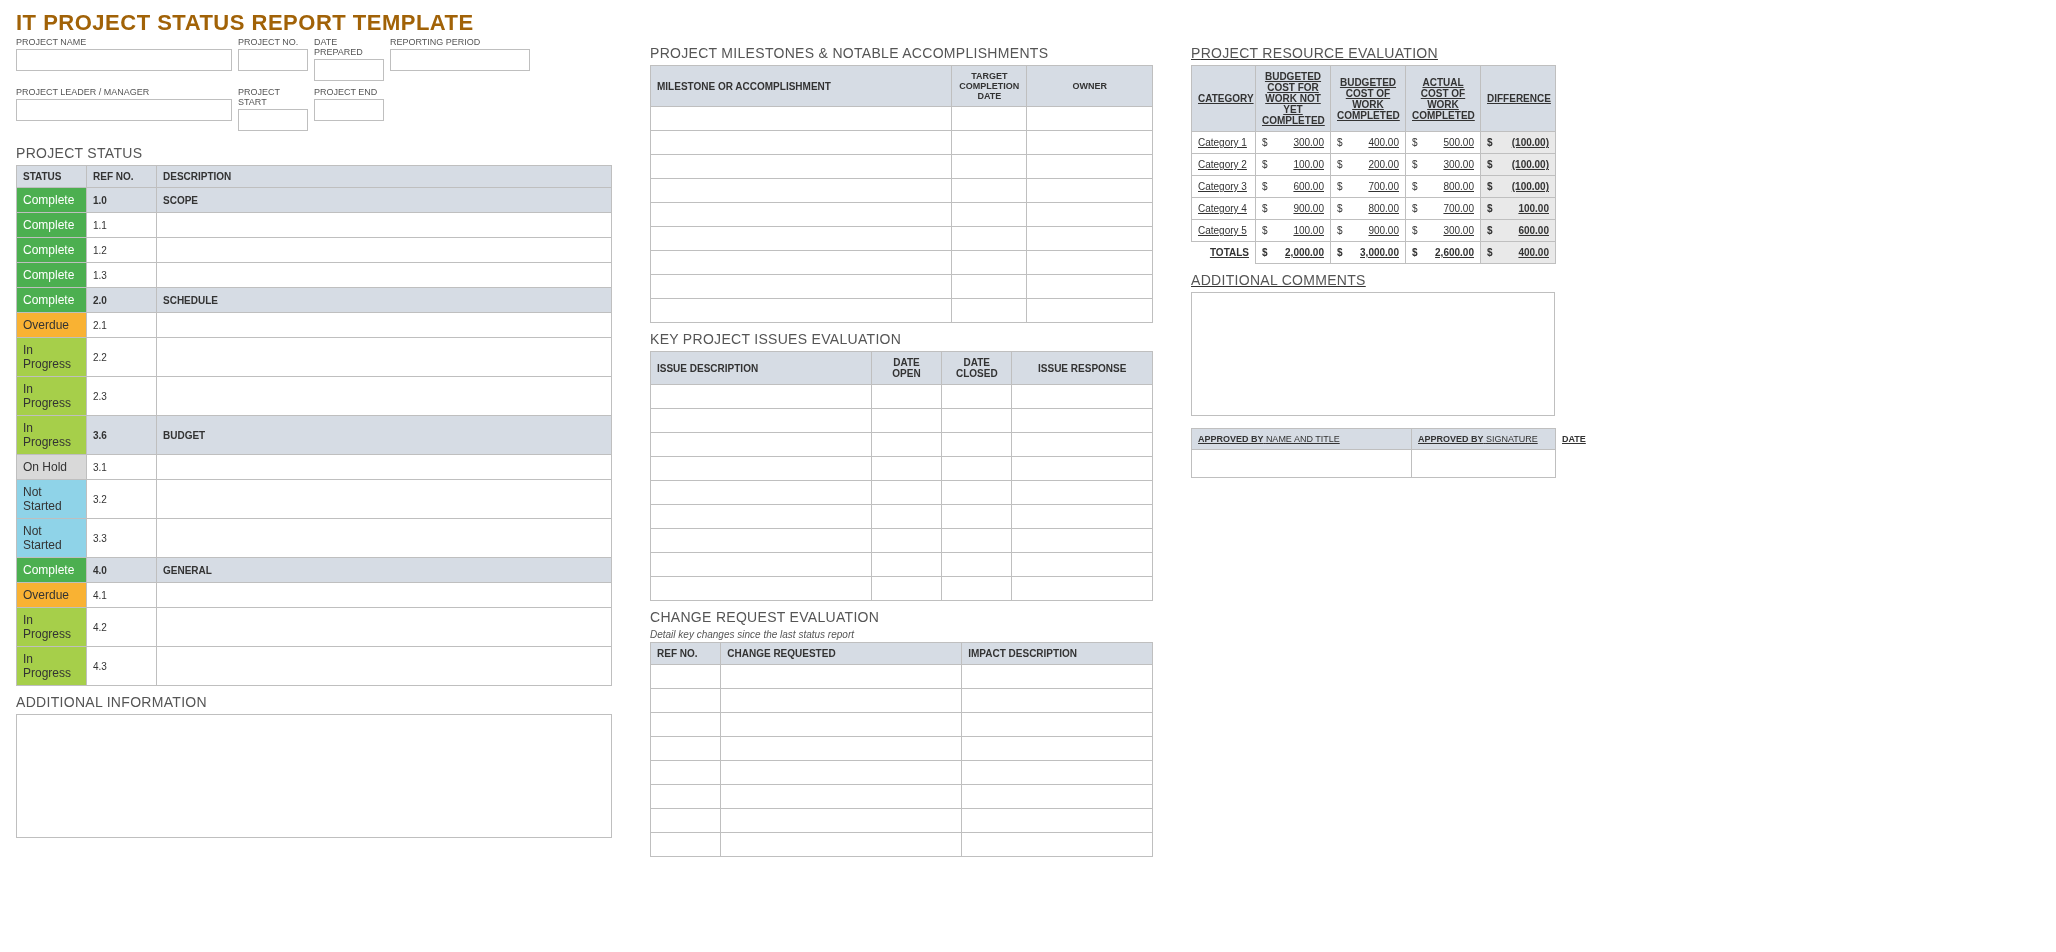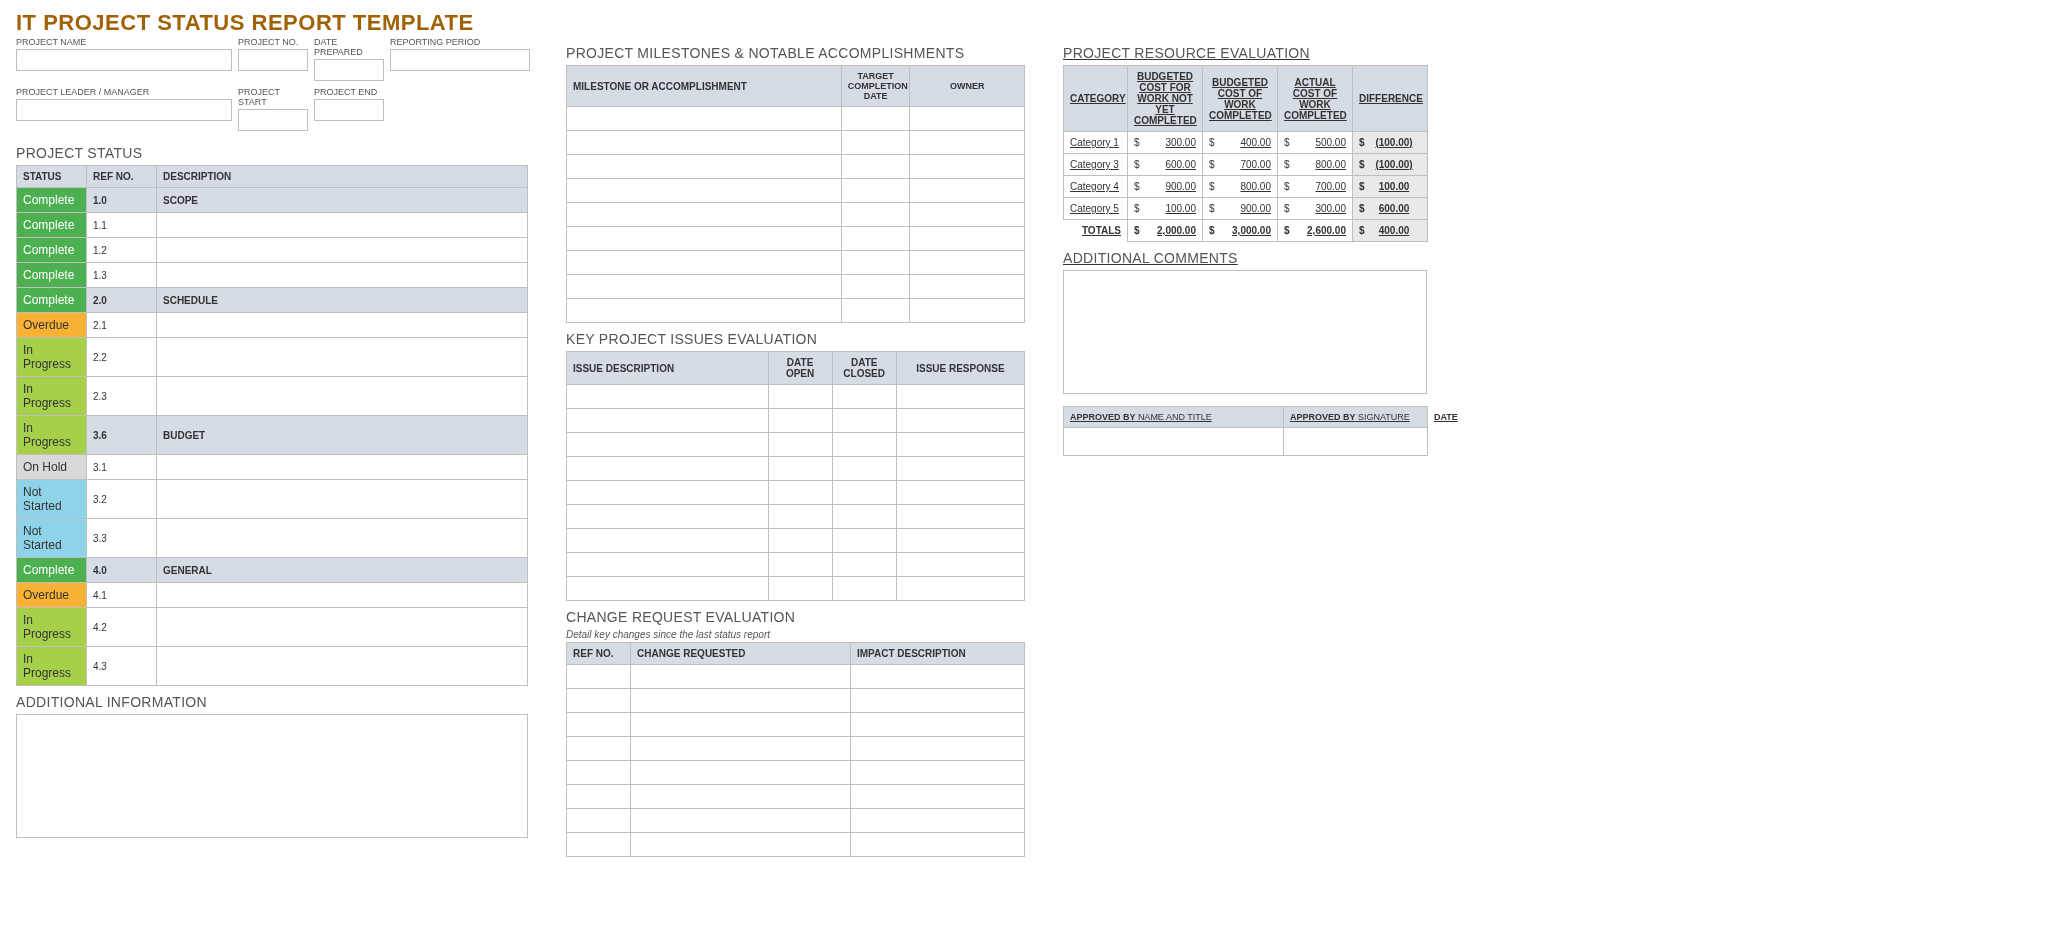--- a/index.html
+++ b/index.html
@@ -10,22 +10,22 @@
     color: #333;
     padding: 10px 16px;
     width: 2056px;
   }
   h1 { font-size: 22px; font-weight: 700; color: #a16207; letter-spacing: .5px; margin-bottom: 1px; }
   h2 { font-size: 14px; font-weight: 400; color: #555; letter-spacing: .3px; margin: 8px 0 4px 0; }
   .italic-note { font-style: italic; font-size: 10px; color: #555; margin-bottom: 2px; }
 
   .columns { display: flex; gap: 38px; align-items: flex-start; }
   .col { display: flex; flex-direction: column; }
-  .col1 { width: 512px; }
-  .col2 { width: 459px; }
+  .col1 { width: 596px; }
+  .col2 { width: 503px; }
   .col3 { width: 364px; text-decoration: underline; }
 
   
   table { border-collapse: collapse; width: 100%; table-layout: fixed; }
   th, td { border: 1px solid #bfbfbf; padding: 5px 6px; font-size: 10px; vertical-align: middle; }
   th { background: #d6dce4; font-weight: 700; text-align: left; }
   th.center, td.center { text-align: center; }
   td.empty { height: 24px; }
 
   
@@ -72,21 +72,21 @@
   
   .res-table col.c1 { width: 64px; }
   .res-table col.c2,
   .res-table col.c3,
   .res-table col.c4,
   .res-table col.c5 { width: 75px; }
   .res-table th { font-size: 10px; text-align: center; }
   .res-table td { font-size: 10px; }
   .res-table td.money { text-align: right; position: relative; padding-left: 14px; }
   .res-table td.money::before { content: "$"; position: absolute; left: 6px; }
-  .res-table td.diff { background: #e9e9e9; font-weight: 700; text-align: center; }
+  .res-table td.diff { background: #e9e9e9; font-weight: 700; }
   .res-table tr.totals td { font-weight: 700; }
   .res-table tr.totals td:first-child { text-align: right; background: #fff; border-left:none; border-bottom:none; }
 
   
   .appr-table col.c1 { width: 220px; }
   .appr-table col.c2 { width: 144px; }
   .appr-table col.c3 { width: auto; }
   .appr-table th { font-size: 9px; }
   .appr-table th span.light { font-weight: 400; }
   .appr-table td { height: 28px; }
@@ -453,20 +453,27 @@
         </thead>
       <tbody id="res-body">
           <tr>
             <td>Category 1</td>
             <td class="money">300.00</td>
             <td class="money">400.00</td>
             <td class="money">500.00</td>
             <td class="money diff">(100.00)</td>
           </tr>
           <tr>
+            <td>Category 2</td>
+            <td class="money">100.00</td>
+            <td class="money">200.00</td>
+            <td class="money">300.00</td>
+            <td class="money diff">(100.00)</td>
+          </tr>
+          <tr>
             <td>Category 3</td>
             <td class="money">600.00</td>
             <td class="money">700.00</td>
             <td class="money">800.00</td>
             <td class="money diff">(100.00)</td>
           </tr>
           <tr>
             <td>Category 4</td>
             <td class="money">900.00</td>
             <td class="money">800.00</td>

